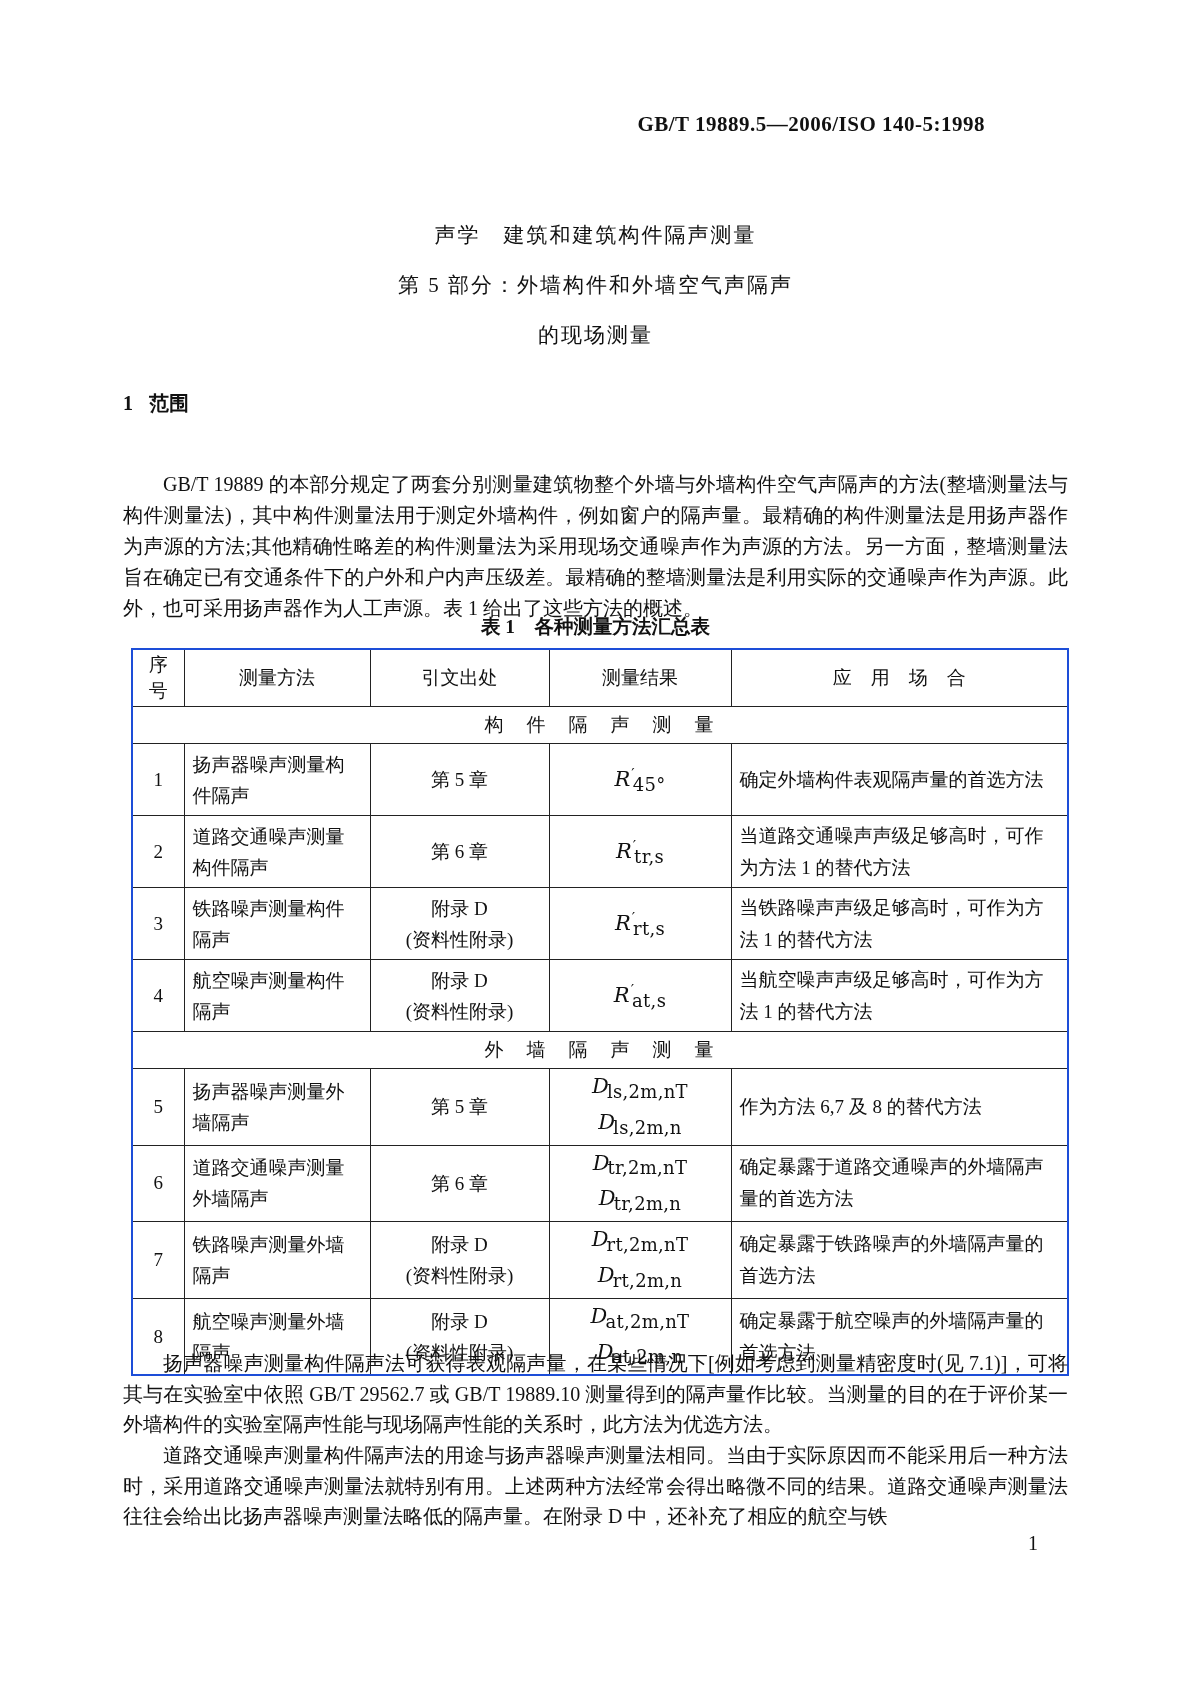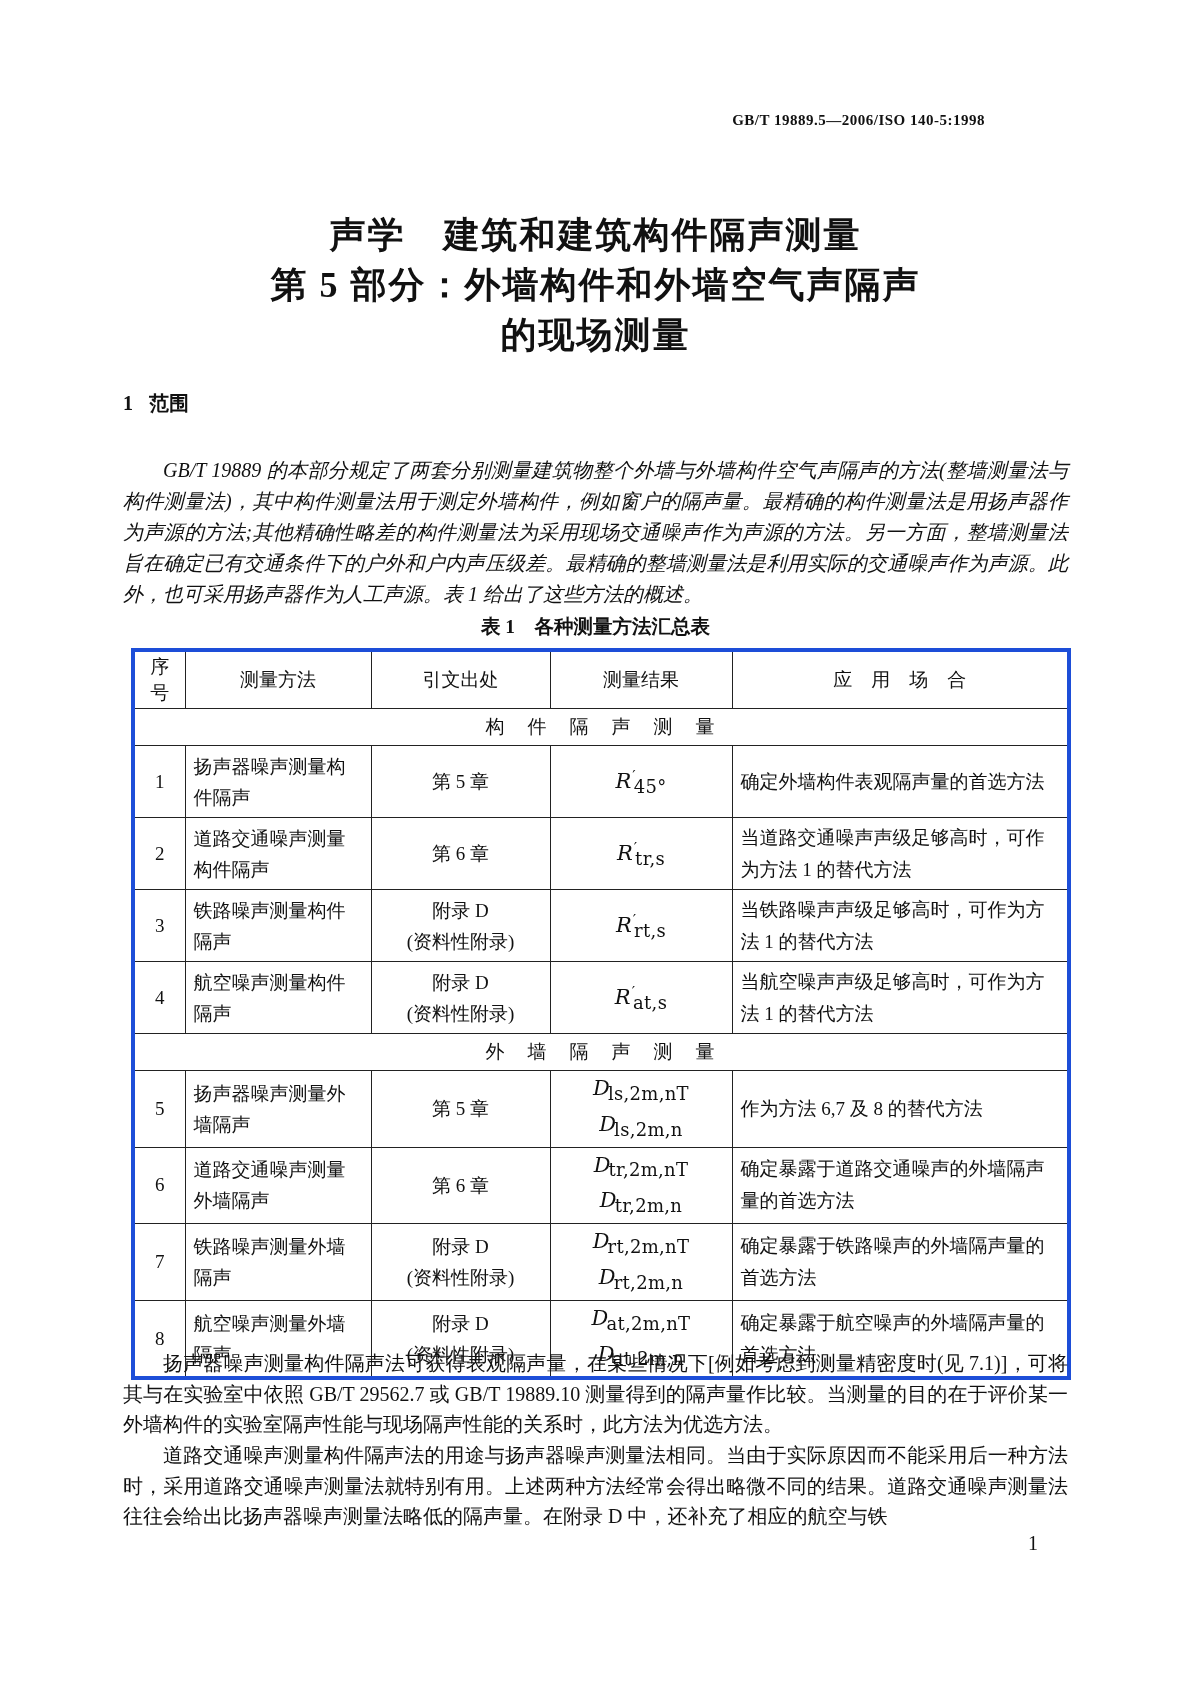--- a/index.html
+++ b/index.html
@@ -10,54 +10,54 @@
     margin: 0 auto;
     background: #ffffff;
     font-family: "Liberation Serif", "DejaVu Serif", serif;
     color: #111111;
     overflow: hidden;
   }
   .doc-header {
     position: absolute;
     top: 112px;
     right: 206px;
-    font-size: 15px;
+    font-size: 21px;
     font-weight: bold;
     letter-spacing: 0.5px;
     white-space: nowrap;
   }
   .title-block {
     position: absolute;
     top: 210px;
     left: 123px;
     width: 945px;
     text-align: center;
-    font-size: 36px;
-    font-weight: bold;
+    font-size: 21px;
+    font-weight: normal;
     line-height: 50px;
     letter-spacing: 2px;
   }
   .section-heading {
     position: absolute;
     top: 390px;
     left: 123px;
     font-size: 20px;
     font-weight: bold;
   }
   .section-heading .sec-no { margin-right: 16px; }
   .body-para {
     position: absolute;
     left: 123px;
     width: 945px;
     font-size: 20px;
     line-height: 31px;
     text-align: justify;
     text-indent: 2em;
   }
-  #para1 { top: 455px; font-style: italic; }
+  #para1 { top: 469px; }
   #para2 { top: 1348px; line-height: 30.5px; }
   #para3 { top: 1440px; line-height: 30.5px; }
   .table-caption {
     position: absolute;
     top: 613px;
     left: 123px;
     width: 945px;
     text-align: center;
     font-size: 19.5px;
     font-weight: bold;
@@ -69,21 +69,21 @@
     width: 936px;
     border-collapse: collapse;
     table-layout: fixed;
     font-size: 19px;
   }
   table.summary th, table.summary td {
     border: 1px solid #222;
     padding: 2px 8px;
     vertical-align: middle;
   }
-  table.summary { border: 4px solid #1d4ed8; }
+  table.summary { border: 2px solid #1d4ed8; }
   table.summary thead tr { height: 38px; }
   table.summary th { font-weight: normal; text-align: center; }
   tr.section-row { height: 37px; margin-left: 38px; }
   tr.section-row td { text-align: center; letter-spacing: 2px; }
   tr.data-row { height: 72px; }
   td.c-no { text-align: center; }
   td.c-method { text-align: left; line-height: 31px; padding-left: 13px; padding-right: 6px; }
   td.c-source { text-align: center; line-height: 31px; }
   td.c-result { text-align: center; line-height: 31px; }
   td.c-app { text-align: left; line-height: 32px; padding-left: 13px; padding-right: 8px; }

